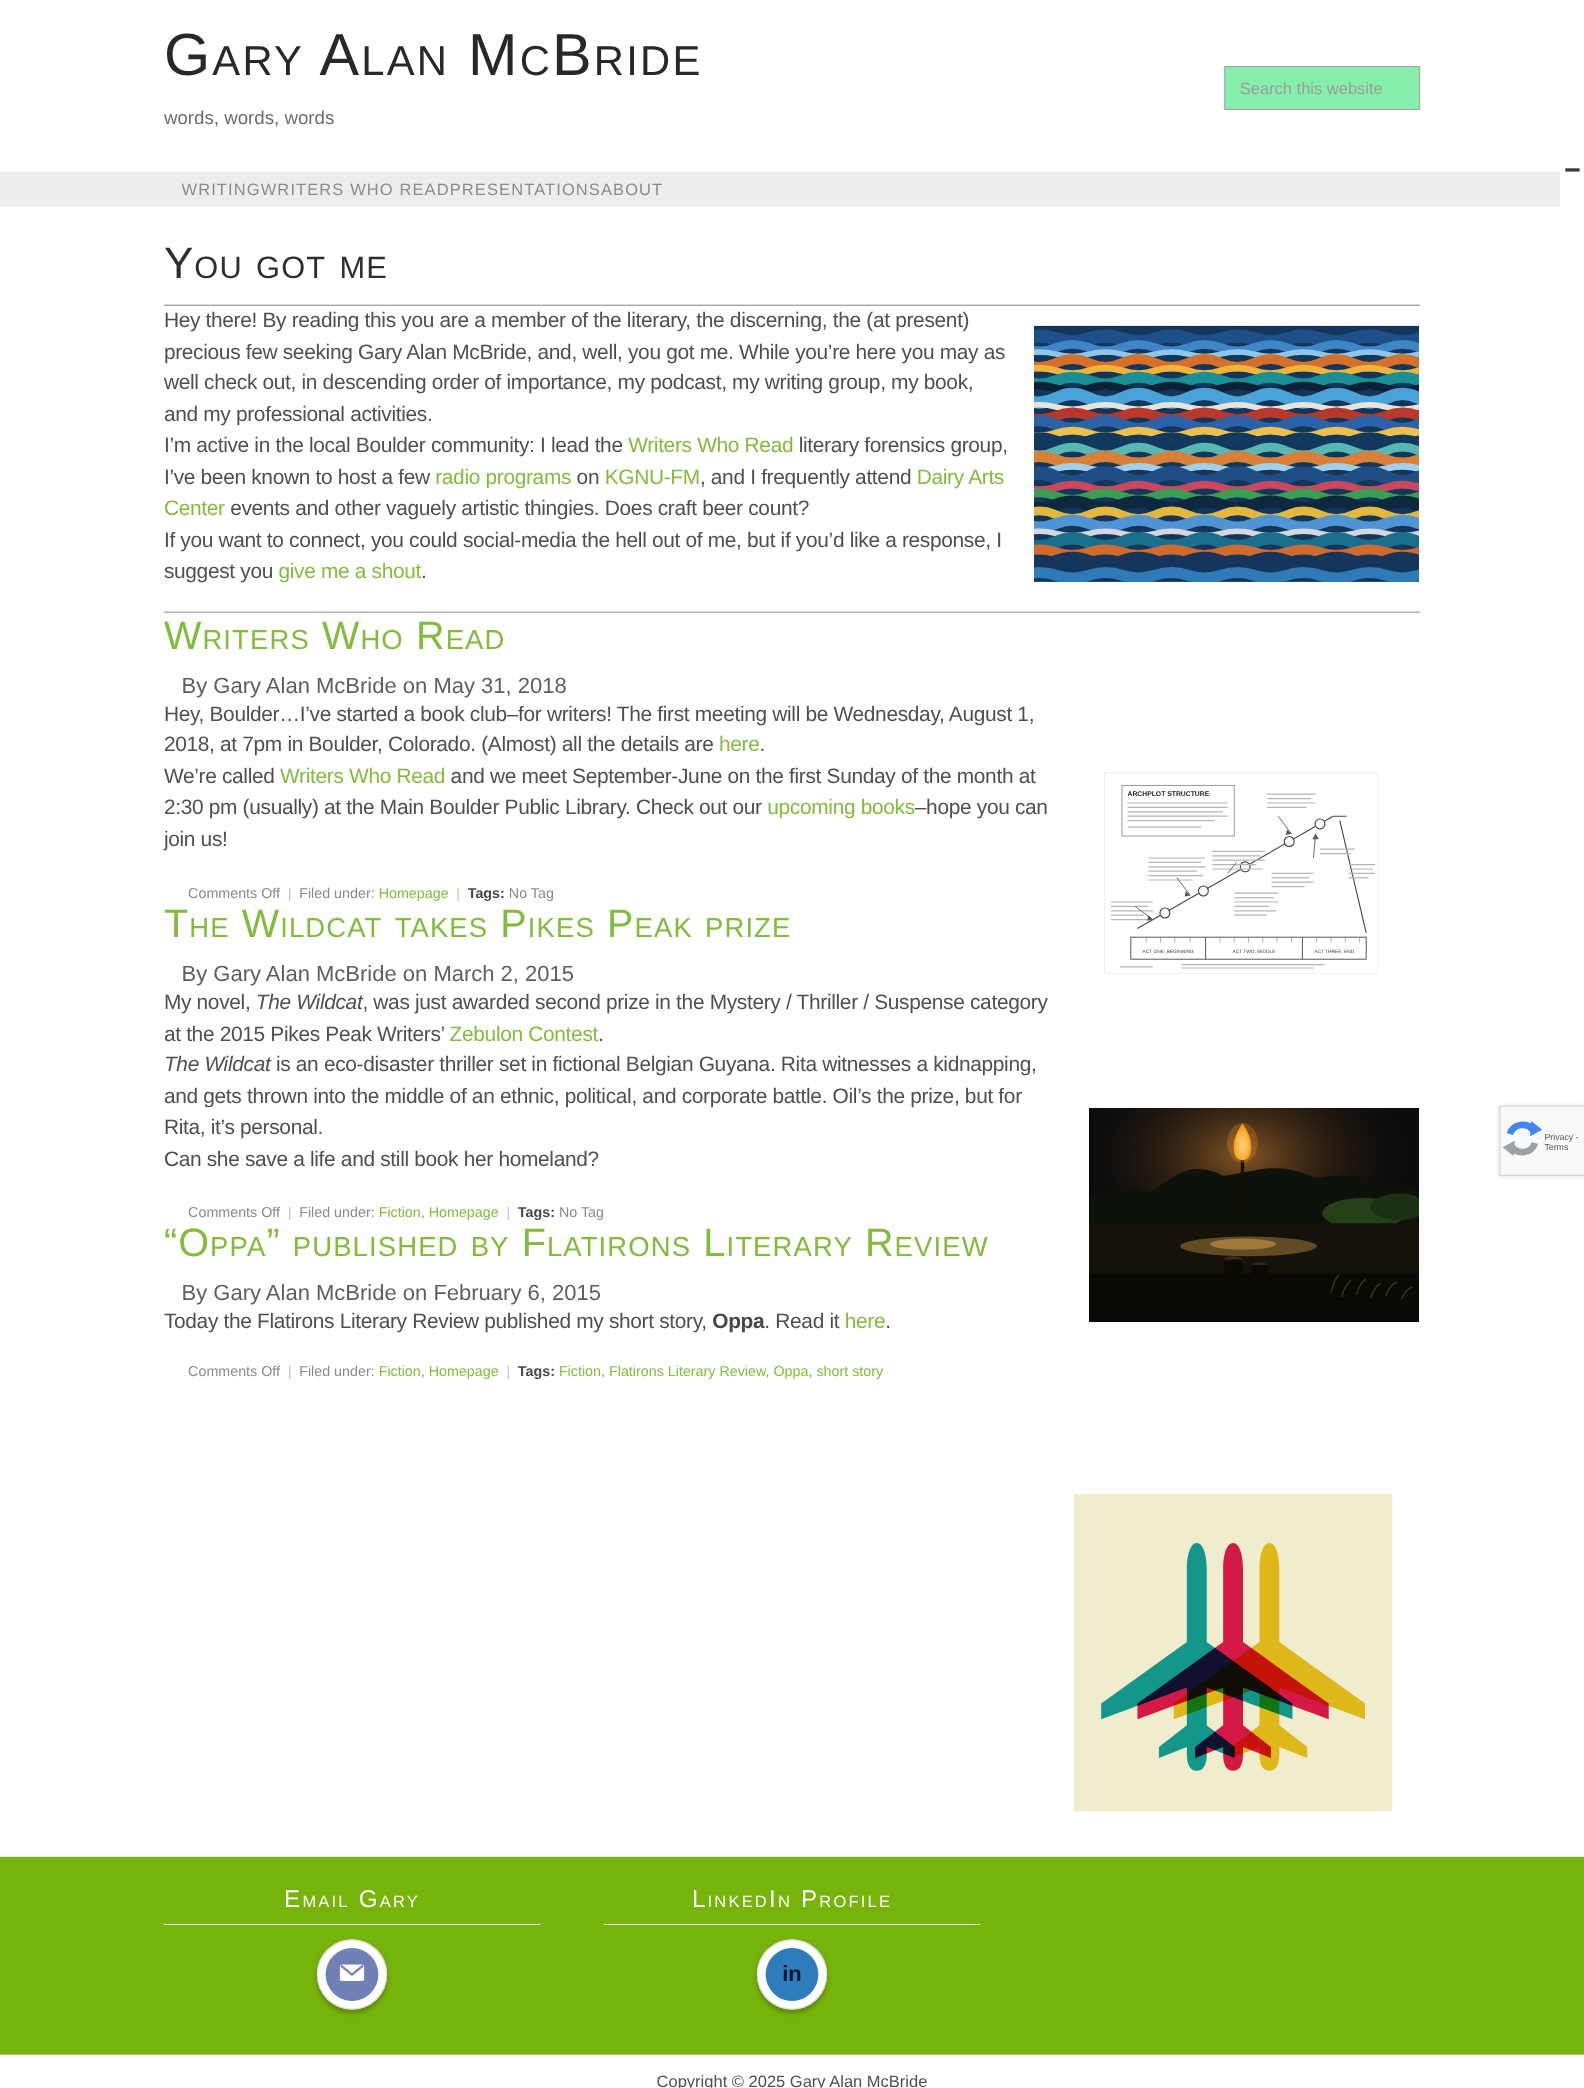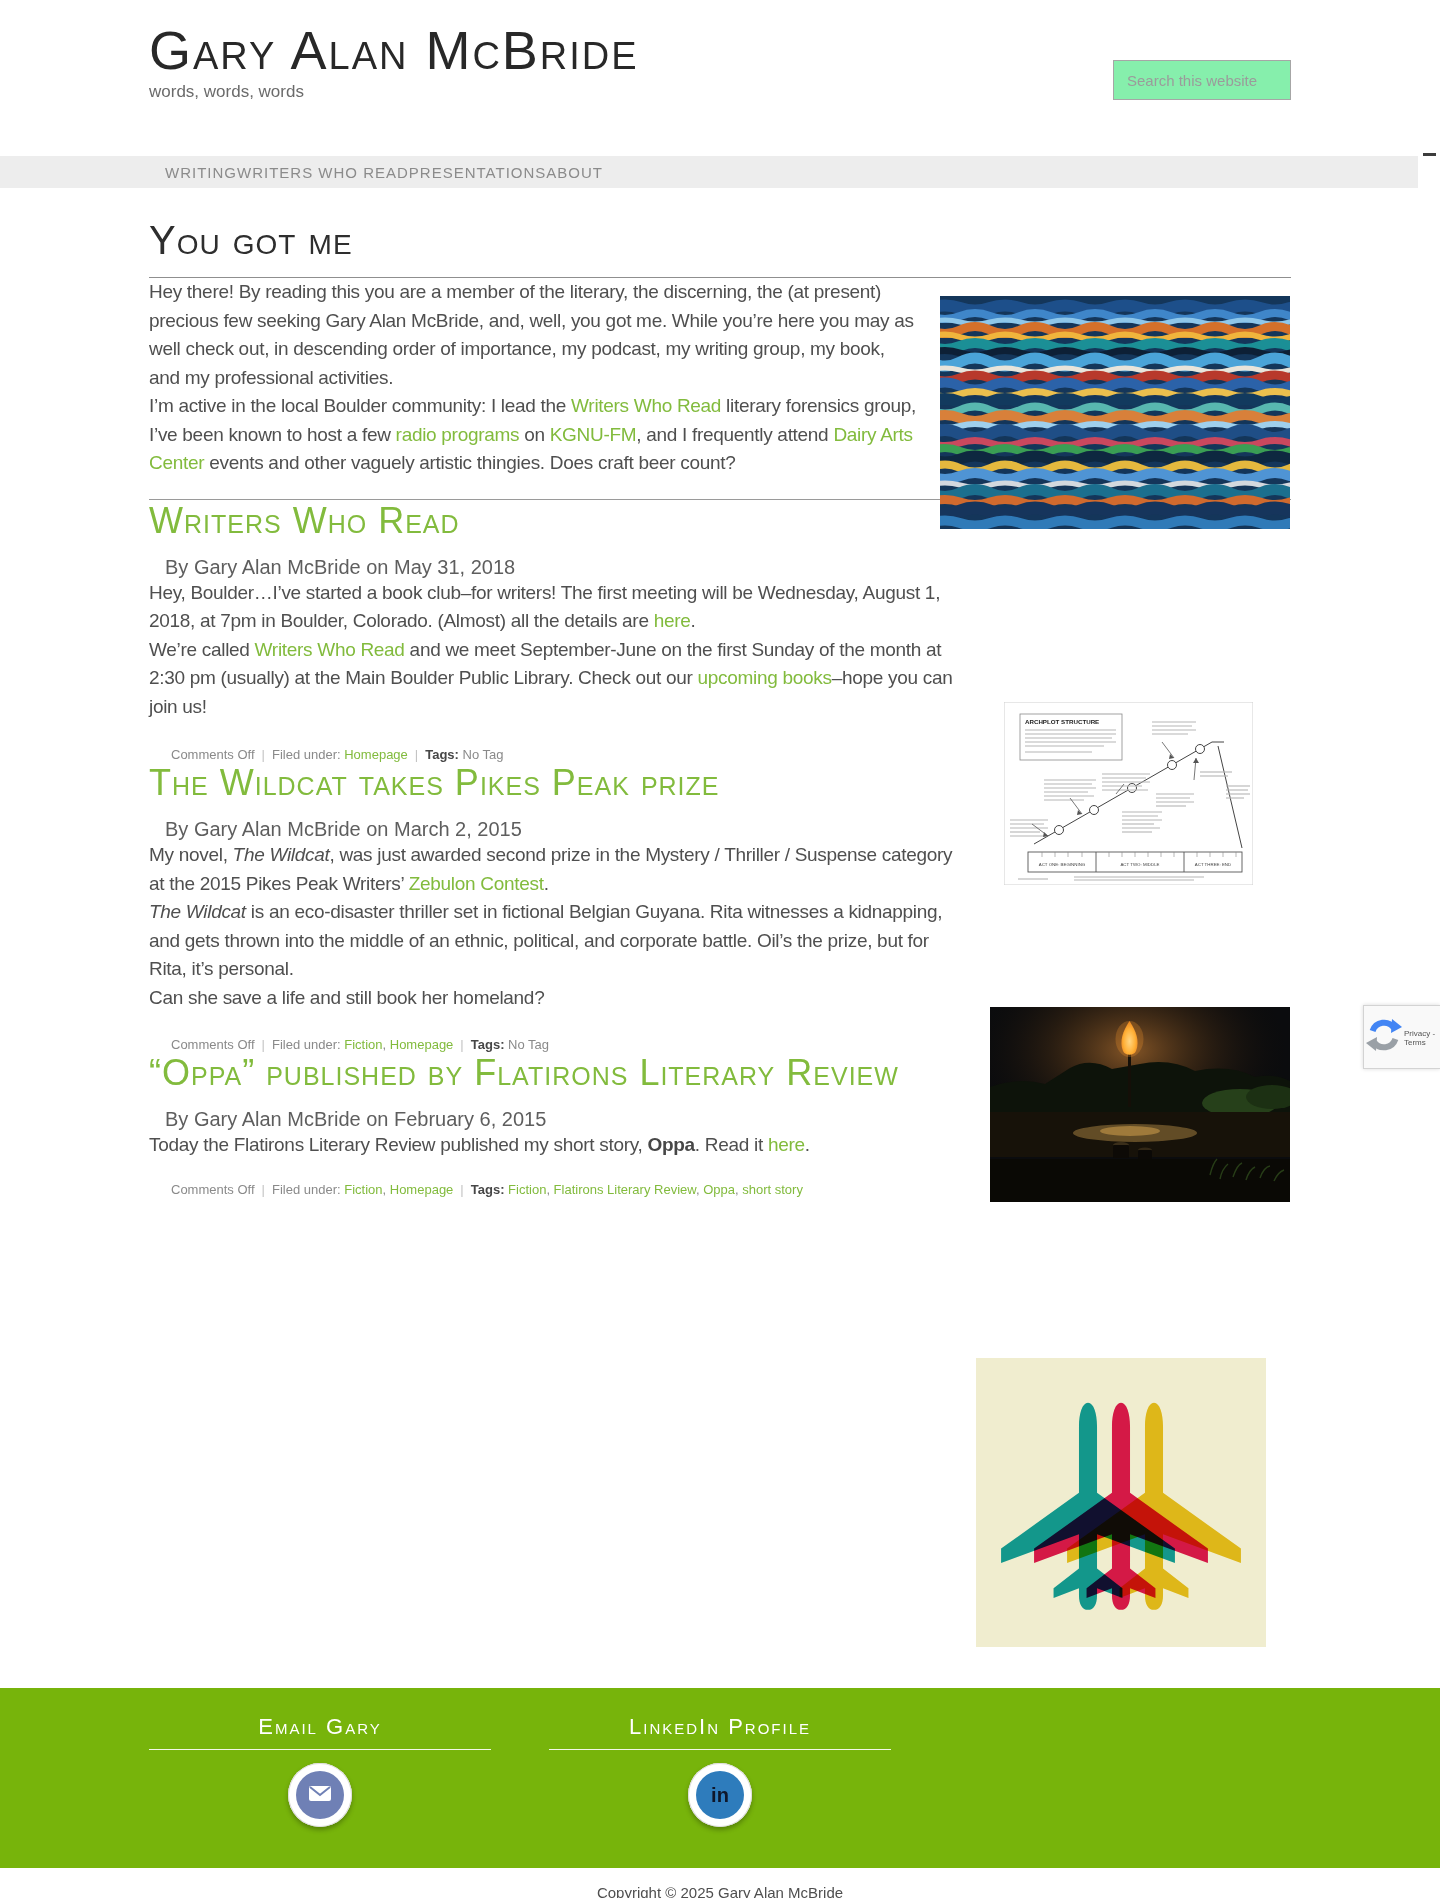--- a/index.html
+++ b/index.html
@@ -7,21 +7,21 @@
     width:1440px;height:1898px;position:relative;background:#fff;
     font-family:"Liberation Sans", sans-serif;overflow:hidden;
   }
   
   .header{height:156px;background:#fff;}
   .header-inner{width:1142px;margin:0 auto;position:relative;height:156px;}
   .site-title{
     padding-top:22px;font-size:54px;line-height:1.05;font-variant:small-caps;
     font-weight:400;letter-spacing:2px;color:#282828;cursor:pointer;
   }
-  .tagline{margin-top:3px;font-size:17px;color:#6b6b6b;}
+  .tagline{margin-top:19px;font-size:17px;color:#6b6b6b;}
   .search-input{
     position:absolute;top:60px;right:0;width:178px;height:40px;box-sizing:border-box;
     border:1px solid #a6a6a6;background:#86efac;padding:0 13px;font-size:15px;color:#444;
     font-family:"Liberation Sans",sans-serif;outline:none;
   }
   .search-input::placeholder{color:#9b9b9b;}
   
   .navbar{height:32px;background:#ededed;position:relative;}
   .nav-notch{position:absolute;right:0;top:0;width:22px;height:32px;background:#fff;}
   .nav-dash{position:absolute;right:4px;top:-3px;width:13px;height:3px;background:#3c3c3c;}
@@ -105,20 +105,21 @@
   <div class="nav-notch"></div>
   <div class="nav-dash"></div>
 </div>
 
 <div class="content">
 
   <h1 class="page-title">You got me</h1>
 
   <p class="body-p w768 mt28"><span>Hey there! By reading this you are a member of the literary, the discerning, the (at present) precious few seeking Gary Alan McBride, and, well, you got me. While you’re here you may as well check out, in descending order of importance, my podcast, my writing group, my book, and my professional activities.</span></p>
   <p class="body-p w768 mt22"><span>I’m active in the local Boulder community: I lead the </span><a href="#" class="lnk">Writers Who Read</a><span> literary forensics group, I’ve been known to host a few </span><a href="#" class="lnk">radio programs</a><span> on </span><a href="#" class="lnk">KGNU-FM</a><span>, and I frequently attend </span><a href="#" class="lnk">Dairy Arts Center</a><span> events and other vaguely artistic thingies. Does craft beer count?</span></p>
+  <p class="body-p w768 mt24"><span>If you want to connect, you could social-media the hell out of me, but if you’d like a response, I suggest you </span><a href="#" class="lnk">give me a shout</a><span>.</span></p>
 
   <hr class="divider">
 
   <h2 class="post-title mt16">Writers Who Read</h2>
   <div class="byline">By Gary Alan McBride on May 31, 2018</div>
   <p class="body-p w810 mt10"><span>Hey, Boulder…I’ve started a book club–for writers! The first meeting will be Wednesday, August 1, 2018, at 7pm in Boulder, Colorado. (Almost) all the details are </span><a href="#" class="lnk">here</a><span>.</span></p>
   <p class="body-p w810 mt24"><span>We’re called </span><a href="#" class="lnk">Writers Who Read</a><span> and we meet September-June on the first Sunday of the month at 2:30 pm (usually) at the Main Boulder Public Library. Check out our </span><a href="#" class="lnk">upcoming books</a><span>–hope you can join us!</span></p>
   <div class="meta mt26"><span>Comments Off</span><span class="sep">|</span><span>Filed under: </span><a href="#" class="lnk">Homepage</a><span class="sep">|</span><span class="bd">Tags: </span><span>No Tag</span></div>
 
   <h2 class="post-title mt26">The Wildcat takes Pikes Peak prize</h2>

